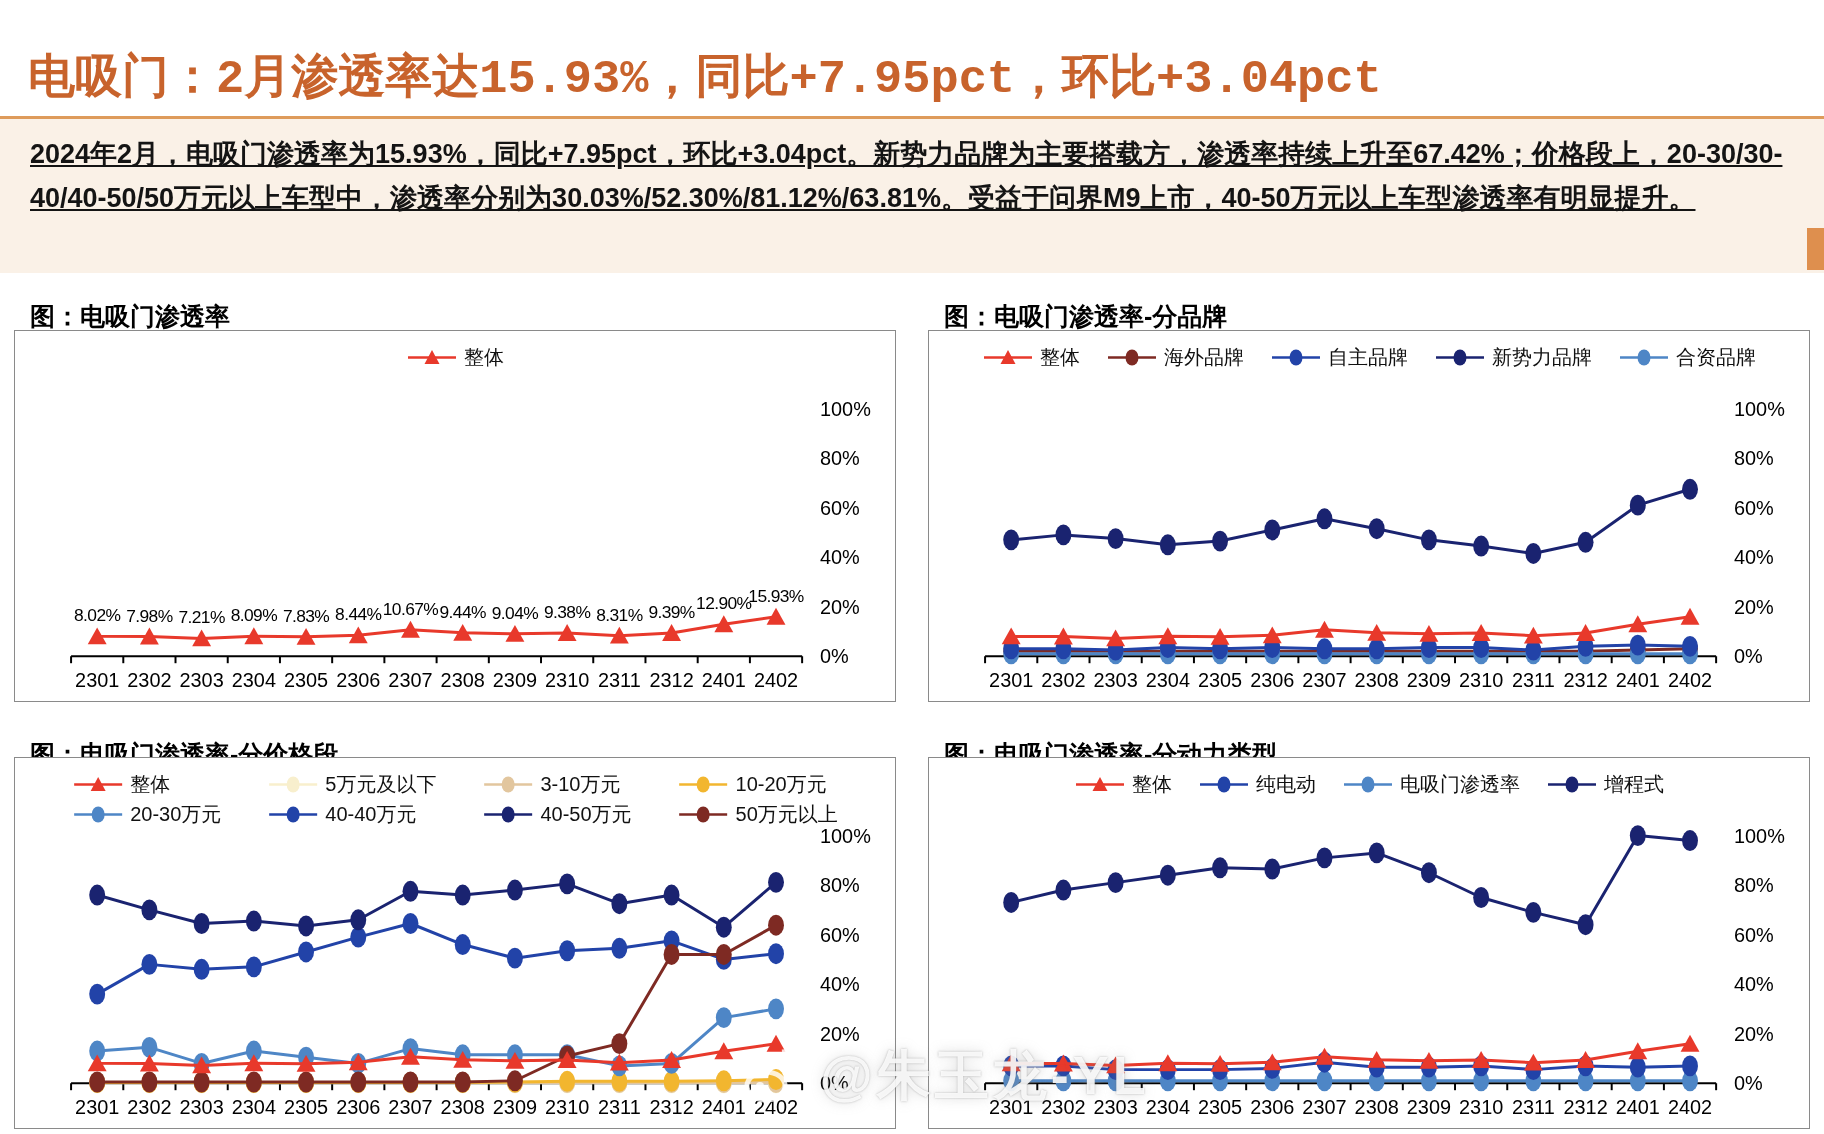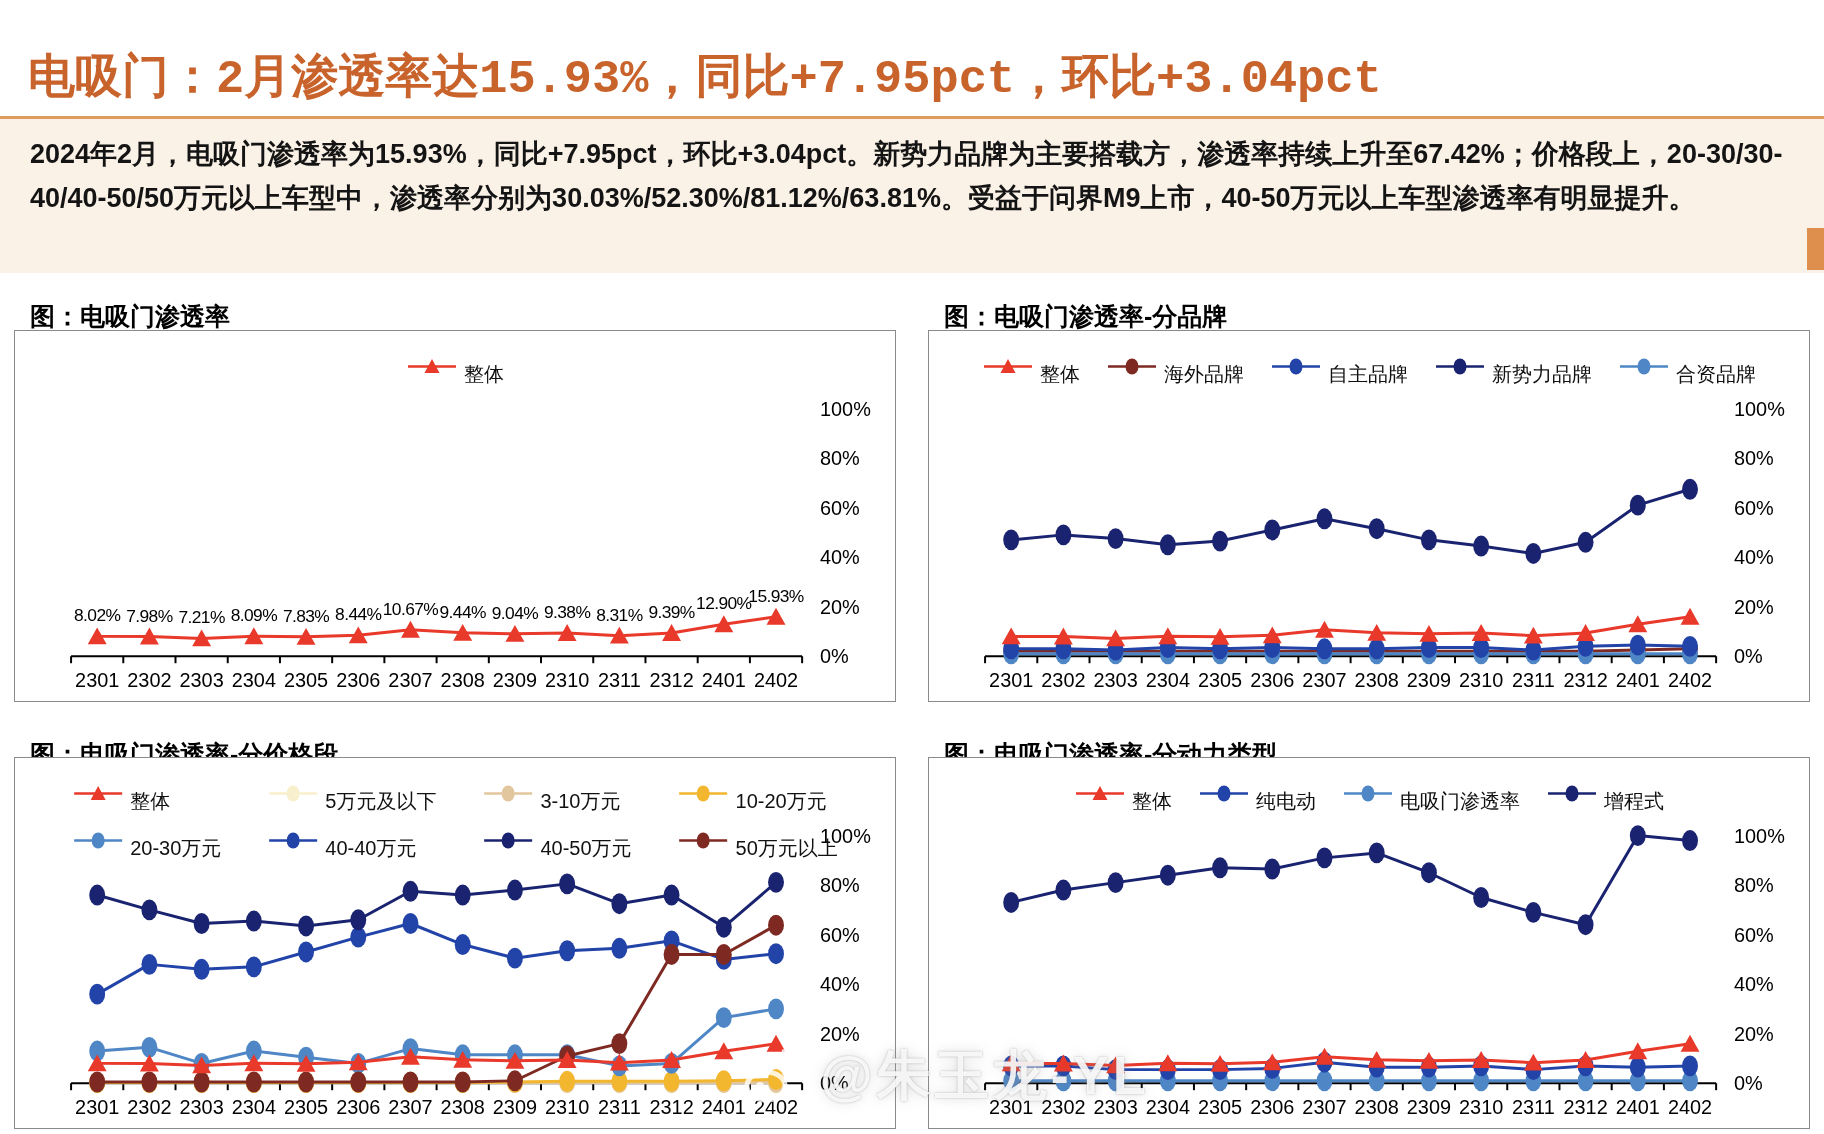--- a/index.html
+++ b/index.html
@@ -8,39 +8,39 @@
     background:#ffffff;font-family:"Liberation Sans",sans-serif;
   }
   .page-title{
     position:absolute;left:28px;top:20px;width:1770px;
     font-size:47px;font-weight:800;color:#C8632C;letter-spacing:0px;line-height:1.25;font-family:Liberation Mono, monospace;
   }
   .rule{position:absolute;left:0;top:116px;width:1824px;height:3px;background:#DE9B5B;}
   .summary{
     position:absolute;left:0;top:119px;width:1824px;height:154px;background:#FAF1E7;
     box-sizing:border-box;padding:13px 30px 0 30px;
-    font-size:27px;line-height:1.63;color:#141414;font-weight:600;
+    font-size:27px;line-height:1.63;color:#141414;font-weight:600;text-decoration:underline;
   }
   .side-tab{position:absolute;right:0;top:228px;width:17px;height:42px;background:#DE8F4E;}
   .chart-title{position:absolute;font-size:25px;font-weight:700;color:#000;}
   .box{
     position:absolute;width:882px;height:372px;background:#fff;
     border:1.5px solid #8A8A8A;box-sizing:border-box;
   }
   .legend{
     position:absolute;top:13px;left:0;right:0;z-index:2;
     display:flex;justify-content:center;align-items:center;gap:26px;
   }
   .legend.grid4{
     display:grid;grid-template-columns:repeat(4,auto);column-gap:46px;row-gap:3px;
     width:max-content;margin:0 auto;justify-items:start;position:absolute;left:50%;
     transform:translateX(-50%);
   }
   .li{display:flex;align-items:center;gap:6px;white-space:nowrap;}
-  .lt{font-size:20px;color:#111;margin-top:17px;}
+  .lt{font-size:20px;color:#111;}
   svg.plot{position:absolute;left:0;top:0;width:100%;height:100%;z-index:1;}
   .xl{font-size:20px;fill:#000;}
   .yl{font-size:20px;fill:#000;}
   .dl{font-size:17.5px;fill:#000;letter-spacing:-0.6px;}
   .watermark{
     position:absolute;left:742px;top:1040px;z-index:9;display:flex;align-items:center;gap:12px;
     color:rgba(255,255,255,0.88);font-size:54px;font-weight:700;letter-spacing:4px;
     text-shadow:0 0 2px rgba(90,90,90,0.45), 0 0 12px rgba(150,150,150,0.35);
     pointer-events:none;
   }

